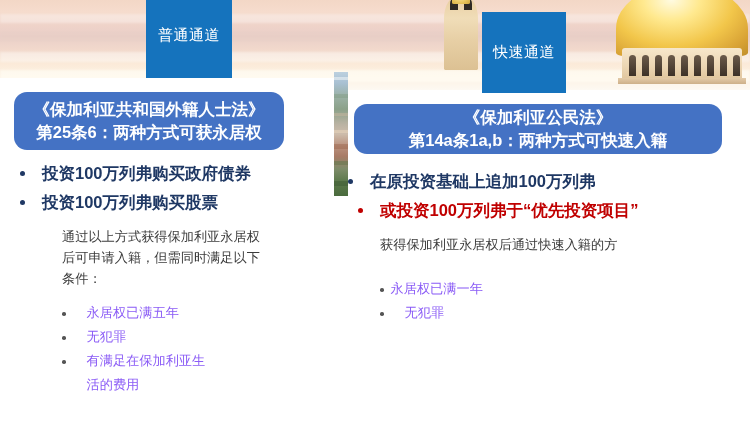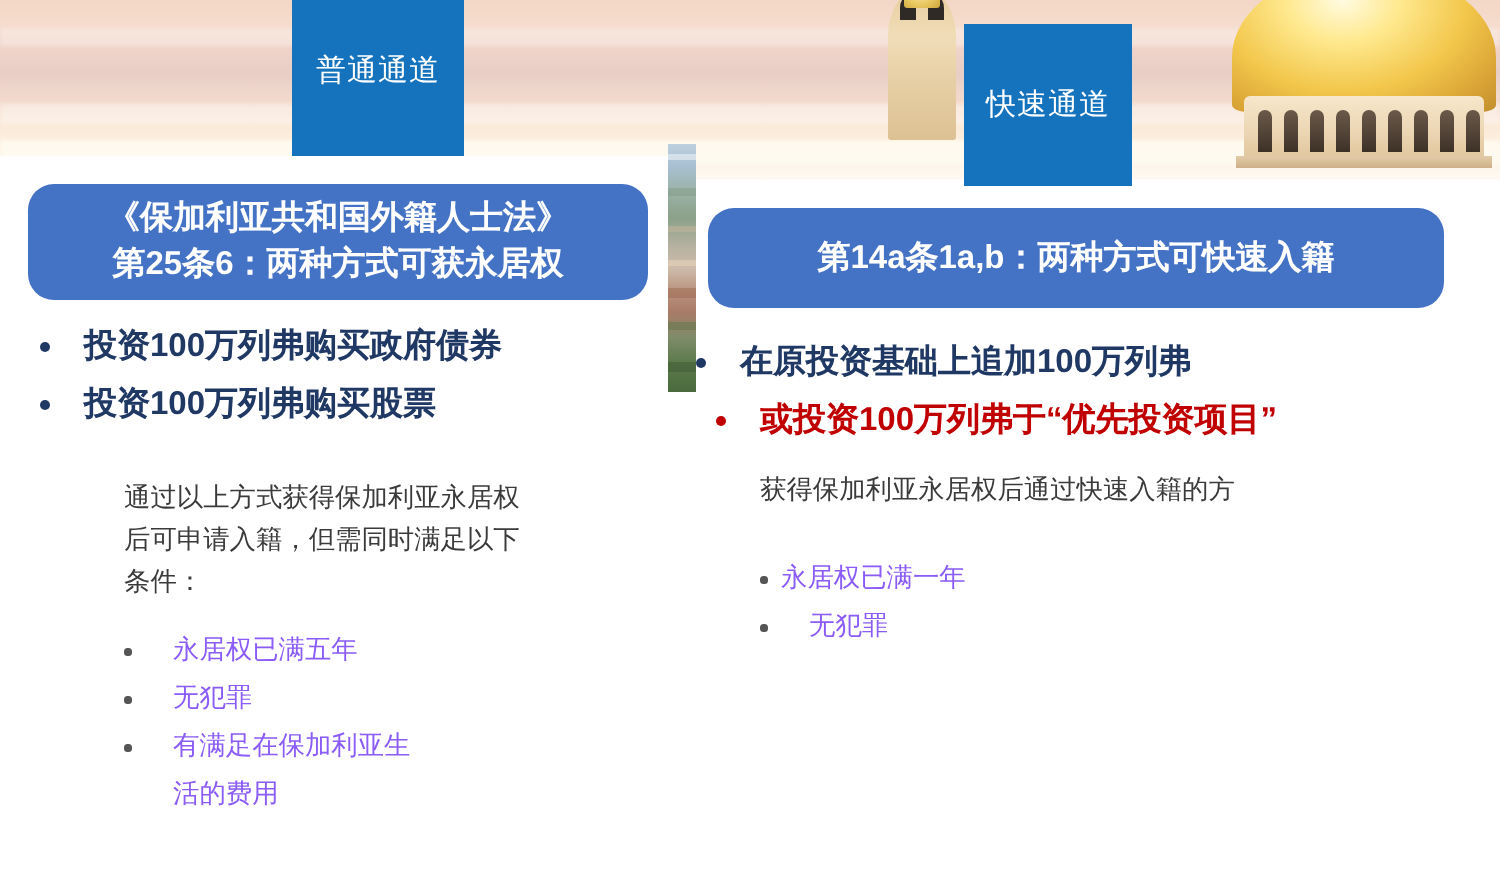--- a/index.html
+++ b/index.html
@@ -113,21 +113,21 @@
     color:#ffffff;
     border-radius:13px;
     text-align:center;
     font-weight:bold;
     font-size:16.5px;
     line-height:23px;
     display:flex; flex-direction:column; align-items:center; justify-content:center;
     z-index:7;
     padding:3px 6px;
   }
-  #law-left { left:14px;  top:92px;  width:310px; height:58px; }
+  #law-left { left:14px;  top:92px;  width:270px; height:58px; }
   #law-right{ left:354px; top:104px; width:368px; height:50px; }
 
   
   .col{ position:absolute; z-index:8; }
   #col-left { left:0;   top:160px; width:340px; }
   #col-right{ left:348px; top:168px; width:402px; }
 
   .bullet-row{ display:flex; align-items:flex-start; margin-bottom:2px; }
   .bullet-dot{
     width:5px; height:5px; border-radius:50%;
@@ -205,31 +205,32 @@
 </div>
 <div class="tab" id="tab-fast">
   <span>快速通道</span>
 </div>
 
 <div class="law-banner" id="law-left">
   <div>《保加利亚共和国外籍人士法》</div>
   <div>第25条6：两种方式可获永居权</div>
 </div>
 <div class="law-banner" id="law-right">
+  <div>《保加利亚公民法》</div>
   <div>第14a条1a,b：两种方式可快速入籍</div>
 </div>
 
 <div class="col" id="col-left">
 
   <div class="bullet-row" style="padding-left:20px">
     <div class="bullet-dot dot-navy"></div>
     <div class="bullet-text t-navy" style="margin-left:17px">投资100万列弗购买政府债券</div>
   </div>
 
-  <div class="bullet-row" style="padding-left:20px;margin-bottom:22px">
+  <div class="bullet-row" style="padding-left:20px;margin-bottom:10px">
     <div class="bullet-dot dot-navy"></div>
     <div class="bullet-text t-navy" style="margin-left:17px">投资100万列弗购买股票</div>
   </div>
 
   <div class="para" style="padding-left:62px">
     <div>通过以上方式获得保加利亚永居权</div>
     <div>后可申请入籍，但需同时满足以下</div>
     <div>条件：</div>
   </div>
 

